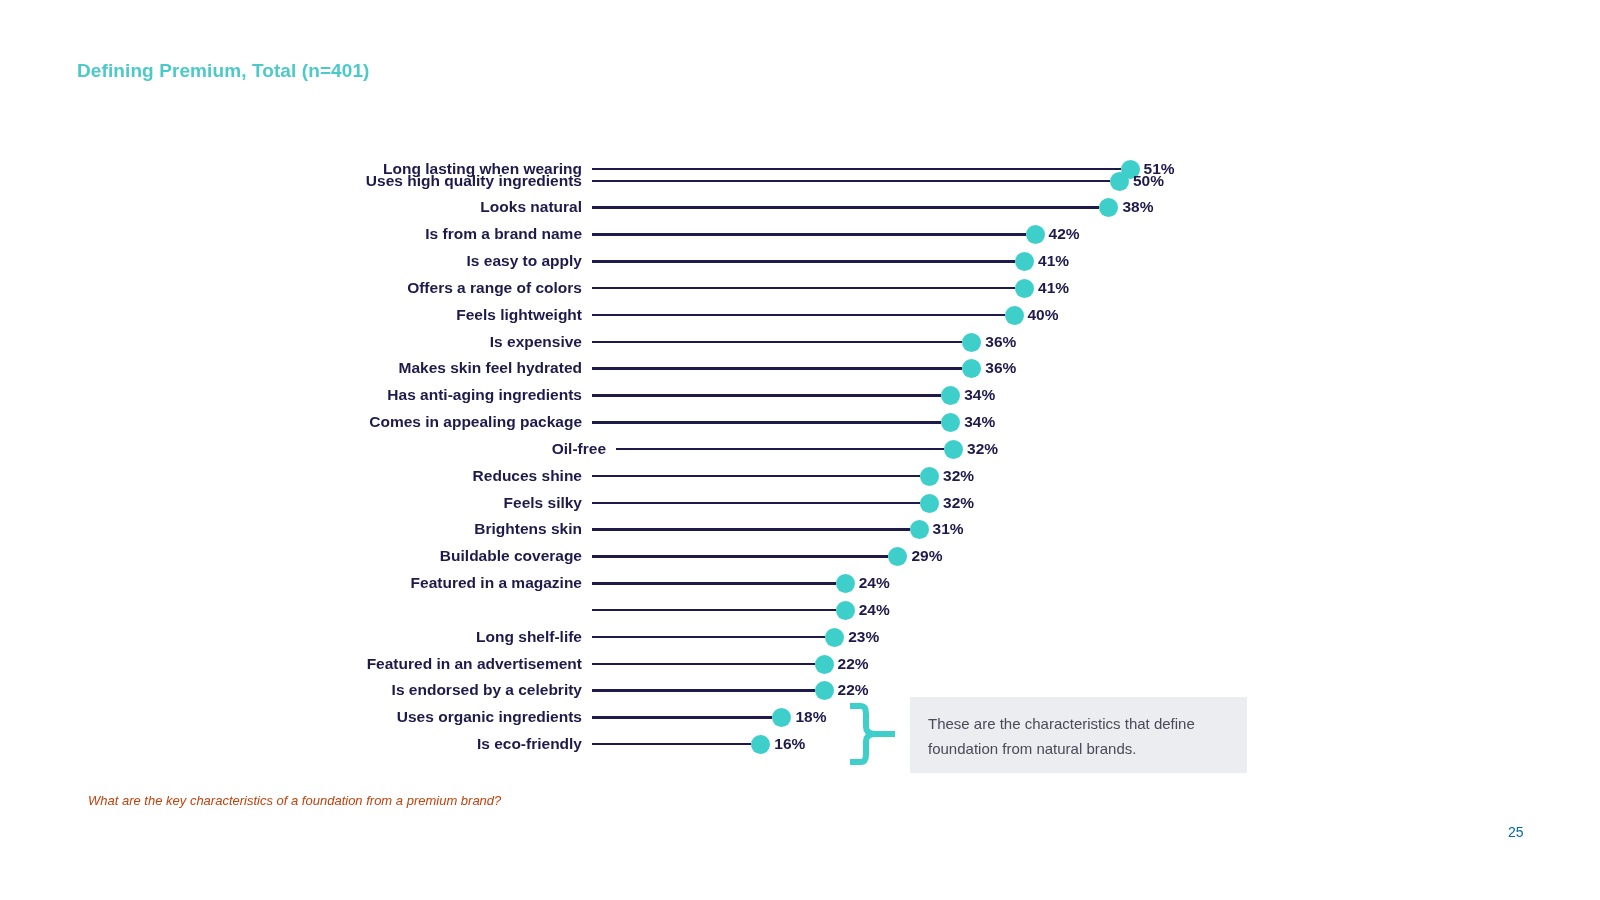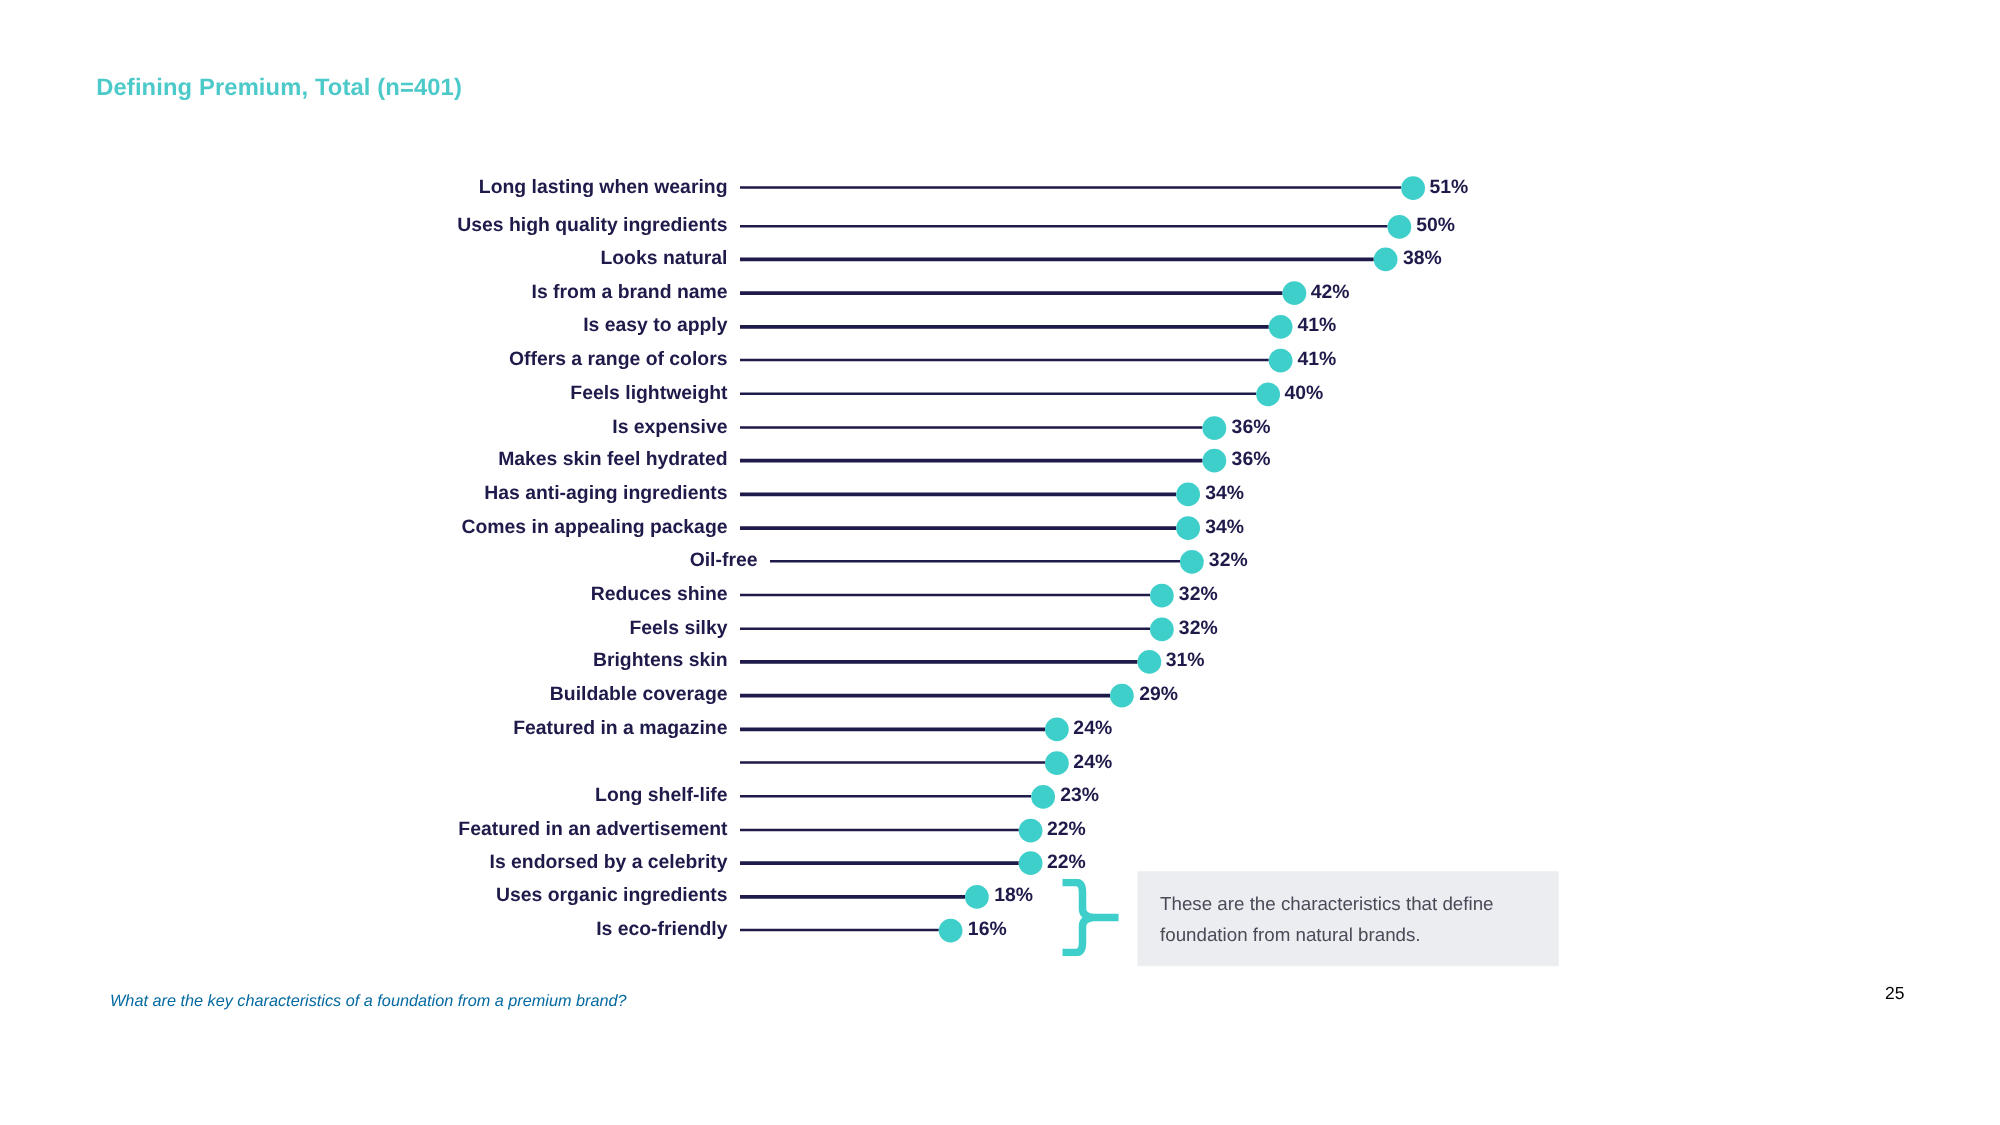--- a/index.html
+++ b/index.html
@@ -116,42 +116,42 @@
     width: 46px;
     height: 62px;
   }
 
   #footnote {
     position: absolute;
     left: 88px;
     top: 793px;
     font-size: 13px;
     font-style: italic;
-    color: #0369a1;
+    color: #c2410c;
     white-space: nowrap;
     text-align: right;
   }
 
   #page-number {
     position: absolute;
     left: 1508px;
-    top: 786px;
+    top: 824px;
     font-size: 14px;
-    color: #000000;
+    color: #0369a1;
   }
 </style>
 </head>
 <body>
 
 <div id="slide">
 
   <div id="chart-title">Defining Premium, Total (n=401)</div>
 
   <div id="plot">
-      <div class="row" style="top: 137px; text-decoration: underline;">
+      <div class="row" style="top: 156px; text-decoration: underline;">
         <div class="row-label">Long lasting when wearing</div>
         <div class="row-line" style="width: 528.55px;"></div>
         <div class="row-dot" style="left: 1120.55px;"></div>
         <div class="row-value" style="left: 1143.55px;">51%</div>
       </div>
       <div class="row" style="top: 167.66px;">
         <div class="row-label">Uses high quality ingredients</div>
         <div class="row-line" style="width: 518px;"></div>
         <div class="row-dot" style="left: 1110px;"></div>
         <div class="row-value" style="left: 1133px;">50%</div>

